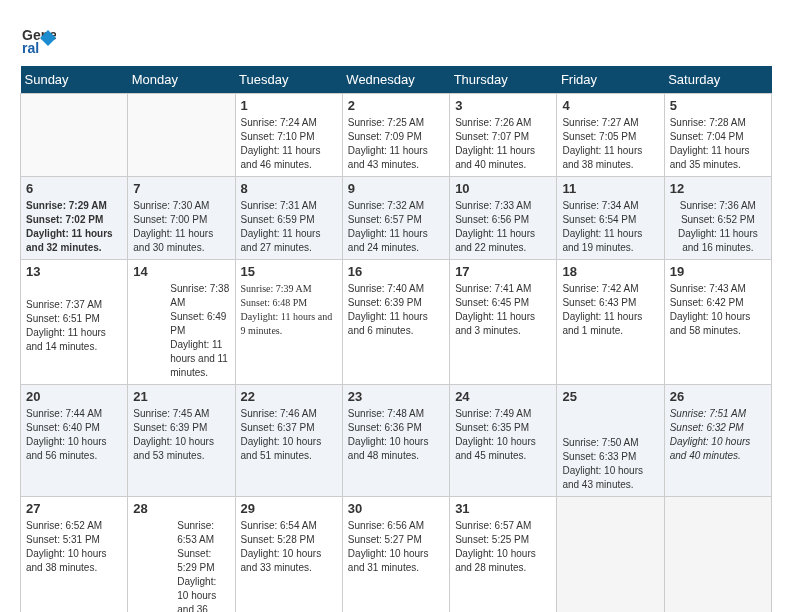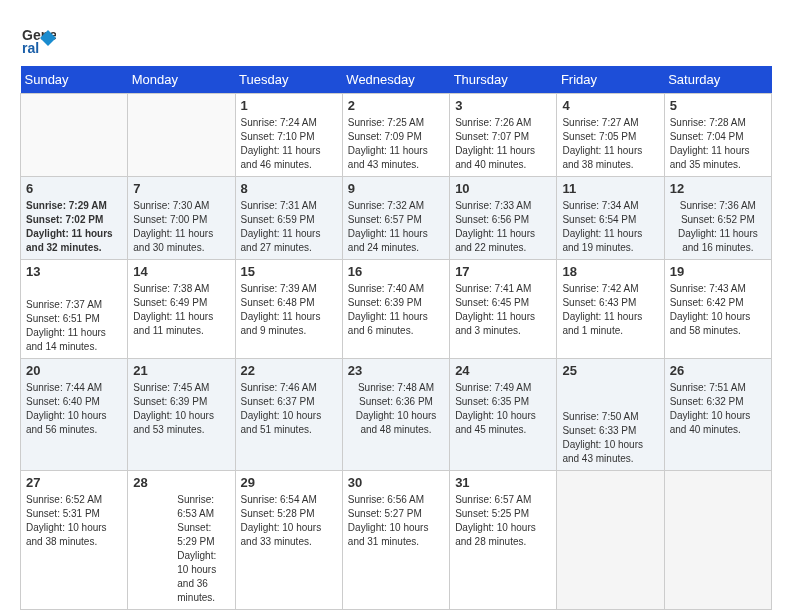--- a/index.html
+++ b/index.html
@@ -36,21 +36,21 @@
     .location {
       font-size: 15px;
       color: #555;
     }
     table {
       width: 100%;
       border-collapse: collapse;
       font-size: 11px;
     }
     th {
-      background: #1d4ed8;
+      background: #0c4a6e;
       color: #fff;
       padding: 6px 4px;
       text-align: left;
       font-size: 13px;
       font-weight: normal;
     }
     td {
       border: 1px solid #ccc;
       vertical-align: top;
       padding: 4px 5px;
@@ -196,27 +196,27 @@
       </tr>
       <tr>
         <td>
           <div class="day-num">13</div>
           <div class="cell-info" style="white-space: pre-line; margin-top: 19px;">Sunrise: 7:37 AM
 Sunset: 6:51 PM
 Daylight: 11 hours and 14 minutes.</div>
         </td>
         <td>
           <div class="day-num">14</div>
-          <div class="cell-info" style="white-space: pre-line;">Sunrise: 7:38 AM
+          <div class="cell-info" style="white-space: pre-line; margin-left: 37px;">Sunrise: 7:38 AM
 Sunset: 6:49 PM
 Daylight: 11 hours and 11 minutes.</div>
         </td>
         <td>
           <div class="day-num">15</div>
-          <div class="cell-info" style="white-space: pre-line;">Sunrise: 7:39 AM
+          <div class="cell-info" style="white-space: pre-line; font-family: Liberation Serif, serif;">Sunrise: 7:39 AM
 Sunset: 6:48 PM
 Daylight: 11 hours and 9 minutes.</div>
         </td>
         <td>
           <div class="day-num">16</div>
           <div class="cell-info" style="white-space: pre-line;">Sunrise: 7:40 AM
 Sunset: 6:39 PM
 Daylight: 11 hours and 6 minutes.</div>
         </td>
         <td>
@@ -252,39 +252,39 @@
 Daylight: 10 hours and 53 minutes.</div>
         </td>
         <td>
           <div class="day-num">22</div>
           <div class="cell-info" style="white-space: pre-line;">Sunrise: 7:46 AM
 Sunset: 6:37 PM
 Daylight: 10 hours and 51 minutes.</div>
         </td>
         <td>
           <div class="day-num">23</div>
-          <div class="cell-info" style="white-space: pre-line; text-align: center;">Sunrise: 7:48 AM
+          <div class="cell-info" style="white-space: pre-line;">Sunrise: 7:48 AM
 Sunset: 6:36 PM
 Daylight: 10 hours and 48 minutes.</div>
         </td>
         <td>
           <div class="day-num">24</div>
           <div class="cell-info" style="white-space: pre-line;">Sunrise: 7:49 AM
 Sunset: 6:35 PM
 Daylight: 10 hours and 45 minutes.</div>
         </td>
         <td>
           <div class="day-num">25</div>
           <div class="cell-info" style="white-space: pre-line; margin-top: 32px;">Sunrise: 7:50 AM
 Sunset: 6:33 PM
 Daylight: 10 hours and 43 minutes.</div>
         </td>
         <td>
           <div class="day-num">26</div>
-          <div class="cell-info" style="white-space: pre-line;">Sunrise: 7:51 AM
+          <div class="cell-info" style="white-space: pre-line; font-style: italic;">Sunrise: 7:51 AM
 Sunset: 6:32 PM
 Daylight: 10 hours and 40 minutes.</div>
         </td>
       </tr>
       <tr>
         <td>
           <div class="day-num">27</div>
           <div class="cell-info" style="white-space: pre-line;">Sunrise: 6:52 AM
 Sunset: 5:31 PM
 Daylight: 10 hours and 38 minutes.</div>

